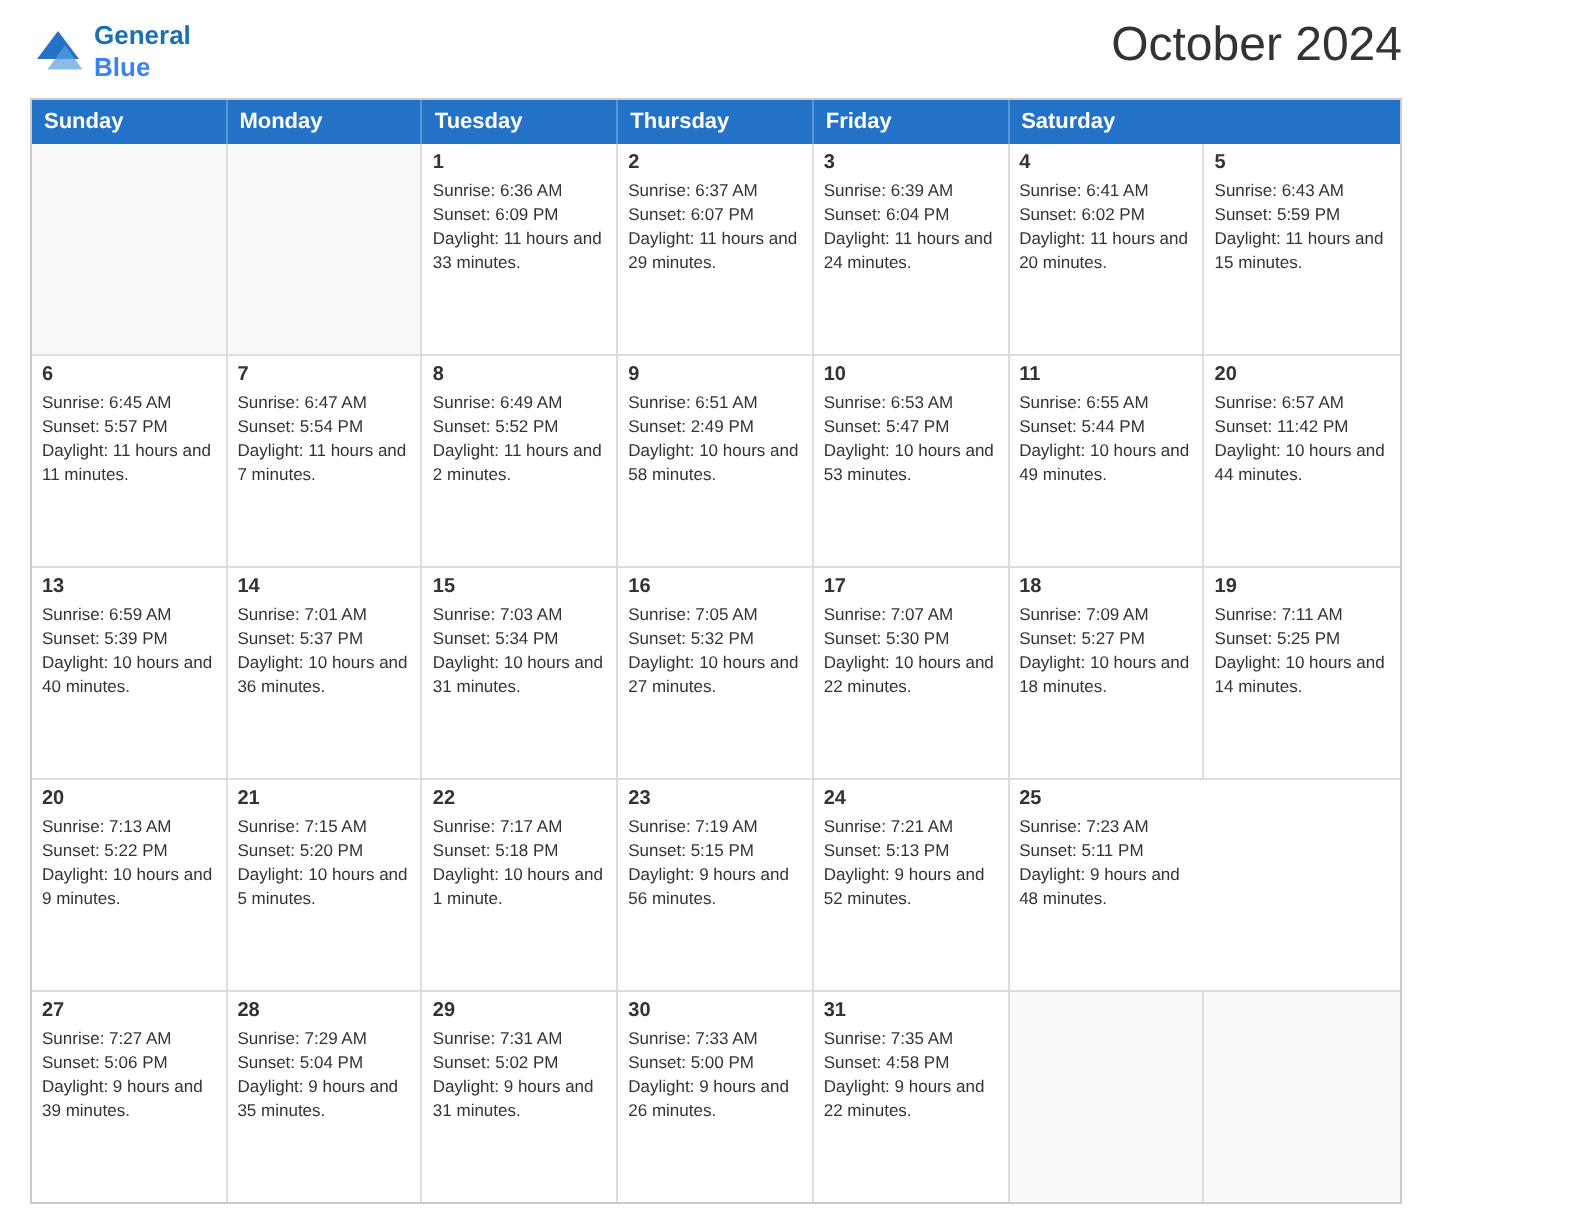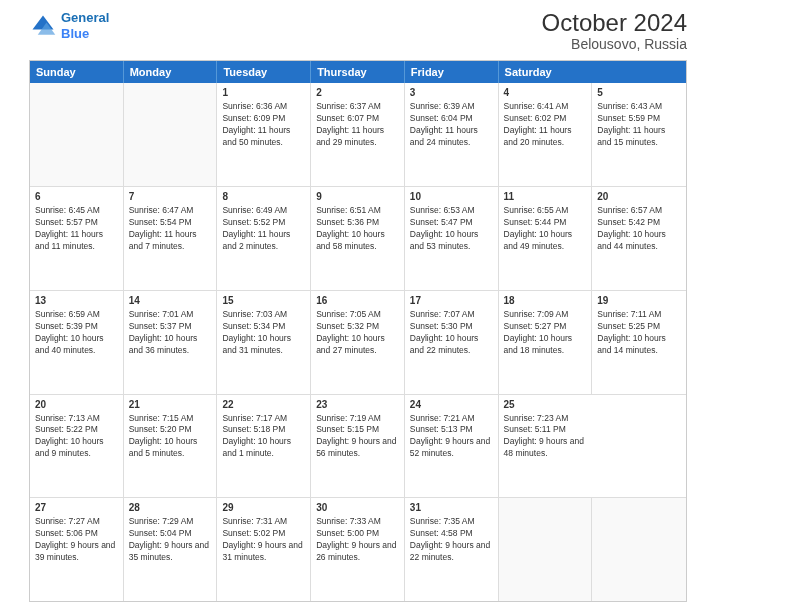--- a/index.html
+++ b/index.html
@@ -6,21 +6,21 @@
     body {
       width: 792px;
       height: 612px;
       font-family: Arial, sans-serif;
       background: #fff;
       overflow: hidden;
     }
     .page {
       width: 716px;
       height: 612px;
-      padding: 10px 29px;
+      padding: 10px 15px;
       display: flex;
       flex-direction: column;
     }
     .header {
       display: flex;
       justify-content: space-between;
       align-items: flex-start;
       margin-bottom: 8px;
     }
     .logo {
@@ -115,51 +115,50 @@
         <polygon points="16,4 28,20 4,20" fill="#2472c8"></polygon>
         <polygon points="20,12 30,26 10,26" fill="#5aa0e0" opacity="0.7"></polygon>
       </svg>
       <div class="logo-text">
         <span>General</span><br>
         <span style="color:#3b82f6">Blue</span>
       </div>
     </div>
     <div class="title-block">
       <div class="month-title">October 2024</div>
-      <div class="location">Belousovo, Russia</div>
     </div>
   </div>
 
   <div class="calendar">
     <div class="cal-header">
     <div class="cal-header-cell">Sunday</div>
         <div class="cal-header-cell">Monday</div>
         <div class="cal-header-cell">Tuesday</div>
         <div class="cal-header-cell">Thursday</div>
         <div class="cal-header-cell">Friday</div>
         <div class="cal-header-cell">Saturday</div>
       </div>
     <div class="cal-body">
     <div class="cal-row">
           <div class="cal-cell empty"></div>
           <div class="cal-cell empty"></div>
-          <div class="cal-cell"><span class="day-num">1</span><span class="sunrise">Sunrise: 6:36 AM</span><br><span class="sunset">Sunset: 6:09 PM</span><br><span class="daylight">Daylight: 11 hours and 50 minutes.</span></div>
+          <div class="cal-cell"><span class="day-num">1</span><span class="sunrise">Sunrise: 6:36 AM</span><br><span class="sunset">Sunset: 6:09 PM</span><br><span class="daylight">Daylight: 11 hours and 33 minutes.</span></div>
           <div class="cal-cell"><span class="day-num">2</span><span class="sunrise">Sunrise: 6:37 AM</span><br><span class="sunset">Sunset: 6:07 PM</span><br><span class="daylight">Daylight: 11 hours and 29 minutes.</span></div>
           <div class="cal-cell"><span class="day-num">3</span><span class="sunrise">Sunrise: 6:39 AM</span><br><span class="sunset">Sunset: 6:04 PM</span><br><span class="daylight">Daylight: 11 hours and 24 minutes.</span></div>
           <div class="cal-cell"><span class="day-num">4</span><span class="sunrise">Sunrise: 6:41 AM</span><br><span class="sunset">Sunset: 6:02 PM</span><br><span class="daylight">Daylight: 11 hours and 20 minutes.</span></div>
           <div class="cal-cell"><span class="day-num">5</span><span class="sunrise">Sunrise: 6:43 AM</span><br><span class="sunset">Sunset: 5:59 PM</span><br><span class="daylight">Daylight: 11 hours and 15 minutes.</span></div>
         </div>
         <div class="cal-row">
           <div class="cal-cell"><span class="day-num">6</span><span class="sunrise">Sunrise: 6:45 AM</span><br><span class="sunset">Sunset: 5:57 PM</span><br><span class="daylight">Daylight: 11 hours and 11 minutes.</span></div>
           <div class="cal-cell"><span class="day-num">7</span><span class="sunrise">Sunrise: 6:47 AM</span><br><span class="sunset">Sunset: 5:54 PM</span><br><span class="daylight">Daylight: 11 hours and 7 minutes.</span></div>
           <div class="cal-cell"><span class="day-num">8</span><span class="sunrise">Sunrise: 6:49 AM</span><br><span class="sunset">Sunset: 5:52 PM</span><br><span class="daylight">Daylight: 11 hours and 2 minutes.</span></div>
-          <div class="cal-cell"><span class="day-num">9</span><span class="sunrise">Sunrise: 6:51 AM</span><br><span class="sunset">Sunset: 5:36 PM</span><br><span class="daylight">Daylight: 10 hours and 58 minutes.</span></div>
+          <div class="cal-cell"><span class="day-num">9</span><span class="sunrise">Sunrise: 6:51 AM</span><br><span class="sunset">Sunset: 2:49 PM</span><br><span class="daylight">Daylight: 10 hours and 58 minutes.</span></div>
           <div class="cal-cell"><span class="day-num">10</span><span class="sunrise">Sunrise: 6:53 AM</span><br><span class="sunset">Sunset: 5:47 PM</span><br><span class="daylight">Daylight: 10 hours and 53 minutes.</span></div>
           <div class="cal-cell"><span class="day-num">11</span><span class="sunrise">Sunrise: 6:55 AM</span><br><span class="sunset">Sunset: 5:44 PM</span><br><span class="daylight">Daylight: 10 hours and 49 minutes.</span></div>
-          <div class="cal-cell"><span class="day-num">20</span><span class="sunrise">Sunrise: 6:57 AM</span><br><span class="sunset">Sunset: 5:42 PM</span><br><span class="daylight">Daylight: 10 hours and 44 minutes.</span></div>
+          <div class="cal-cell"><span class="day-num">20</span><span class="sunrise">Sunrise: 6:57 AM</span><br><span class="sunset">Sunset: 11:42 PM</span><br><span class="daylight">Daylight: 10 hours and 44 minutes.</span></div>
         </div>
         <div class="cal-row">
           <div class="cal-cell"><span class="day-num">13</span><span class="sunrise">Sunrise: 6:59 AM</span><br><span class="sunset">Sunset: 5:39 PM</span><br><span class="daylight">Daylight: 10 hours and 40 minutes.</span></div>
           <div class="cal-cell"><span class="day-num">14</span><span class="sunrise">Sunrise: 7:01 AM</span><br><span class="sunset">Sunset: 5:37 PM</span><br><span class="daylight">Daylight: 10 hours and 36 minutes.</span></div>
           <div class="cal-cell"><span class="day-num">15</span><span class="sunrise">Sunrise: 7:03 AM</span><br><span class="sunset">Sunset: 5:34 PM</span><br><span class="daylight">Daylight: 10 hours and 31 minutes.</span></div>
           <div class="cal-cell"><span class="day-num">16</span><span class="sunrise">Sunrise: 7:05 AM</span><br><span class="sunset">Sunset: 5:32 PM</span><br><span class="daylight">Daylight: 10 hours and 27 minutes.</span></div>
           <div class="cal-cell"><span class="day-num">17</span><span class="sunrise">Sunrise: 7:07 AM</span><br><span class="sunset">Sunset: 5:30 PM</span><br><span class="daylight">Daylight: 10 hours and 22 minutes.</span></div>
           <div class="cal-cell"><span class="day-num">18</span><span class="sunrise">Sunrise: 7:09 AM</span><br><span class="sunset">Sunset: 5:27 PM</span><br><span class="daylight">Daylight: 10 hours and 18 minutes.</span></div>
           <div class="cal-cell"><span class="day-num">19</span><span class="sunrise">Sunrise: 7:11 AM</span><br><span class="sunset">Sunset: 5:25 PM</span><br><span class="daylight">Daylight: 10 hours and 14 minutes.</span></div>
         </div>

